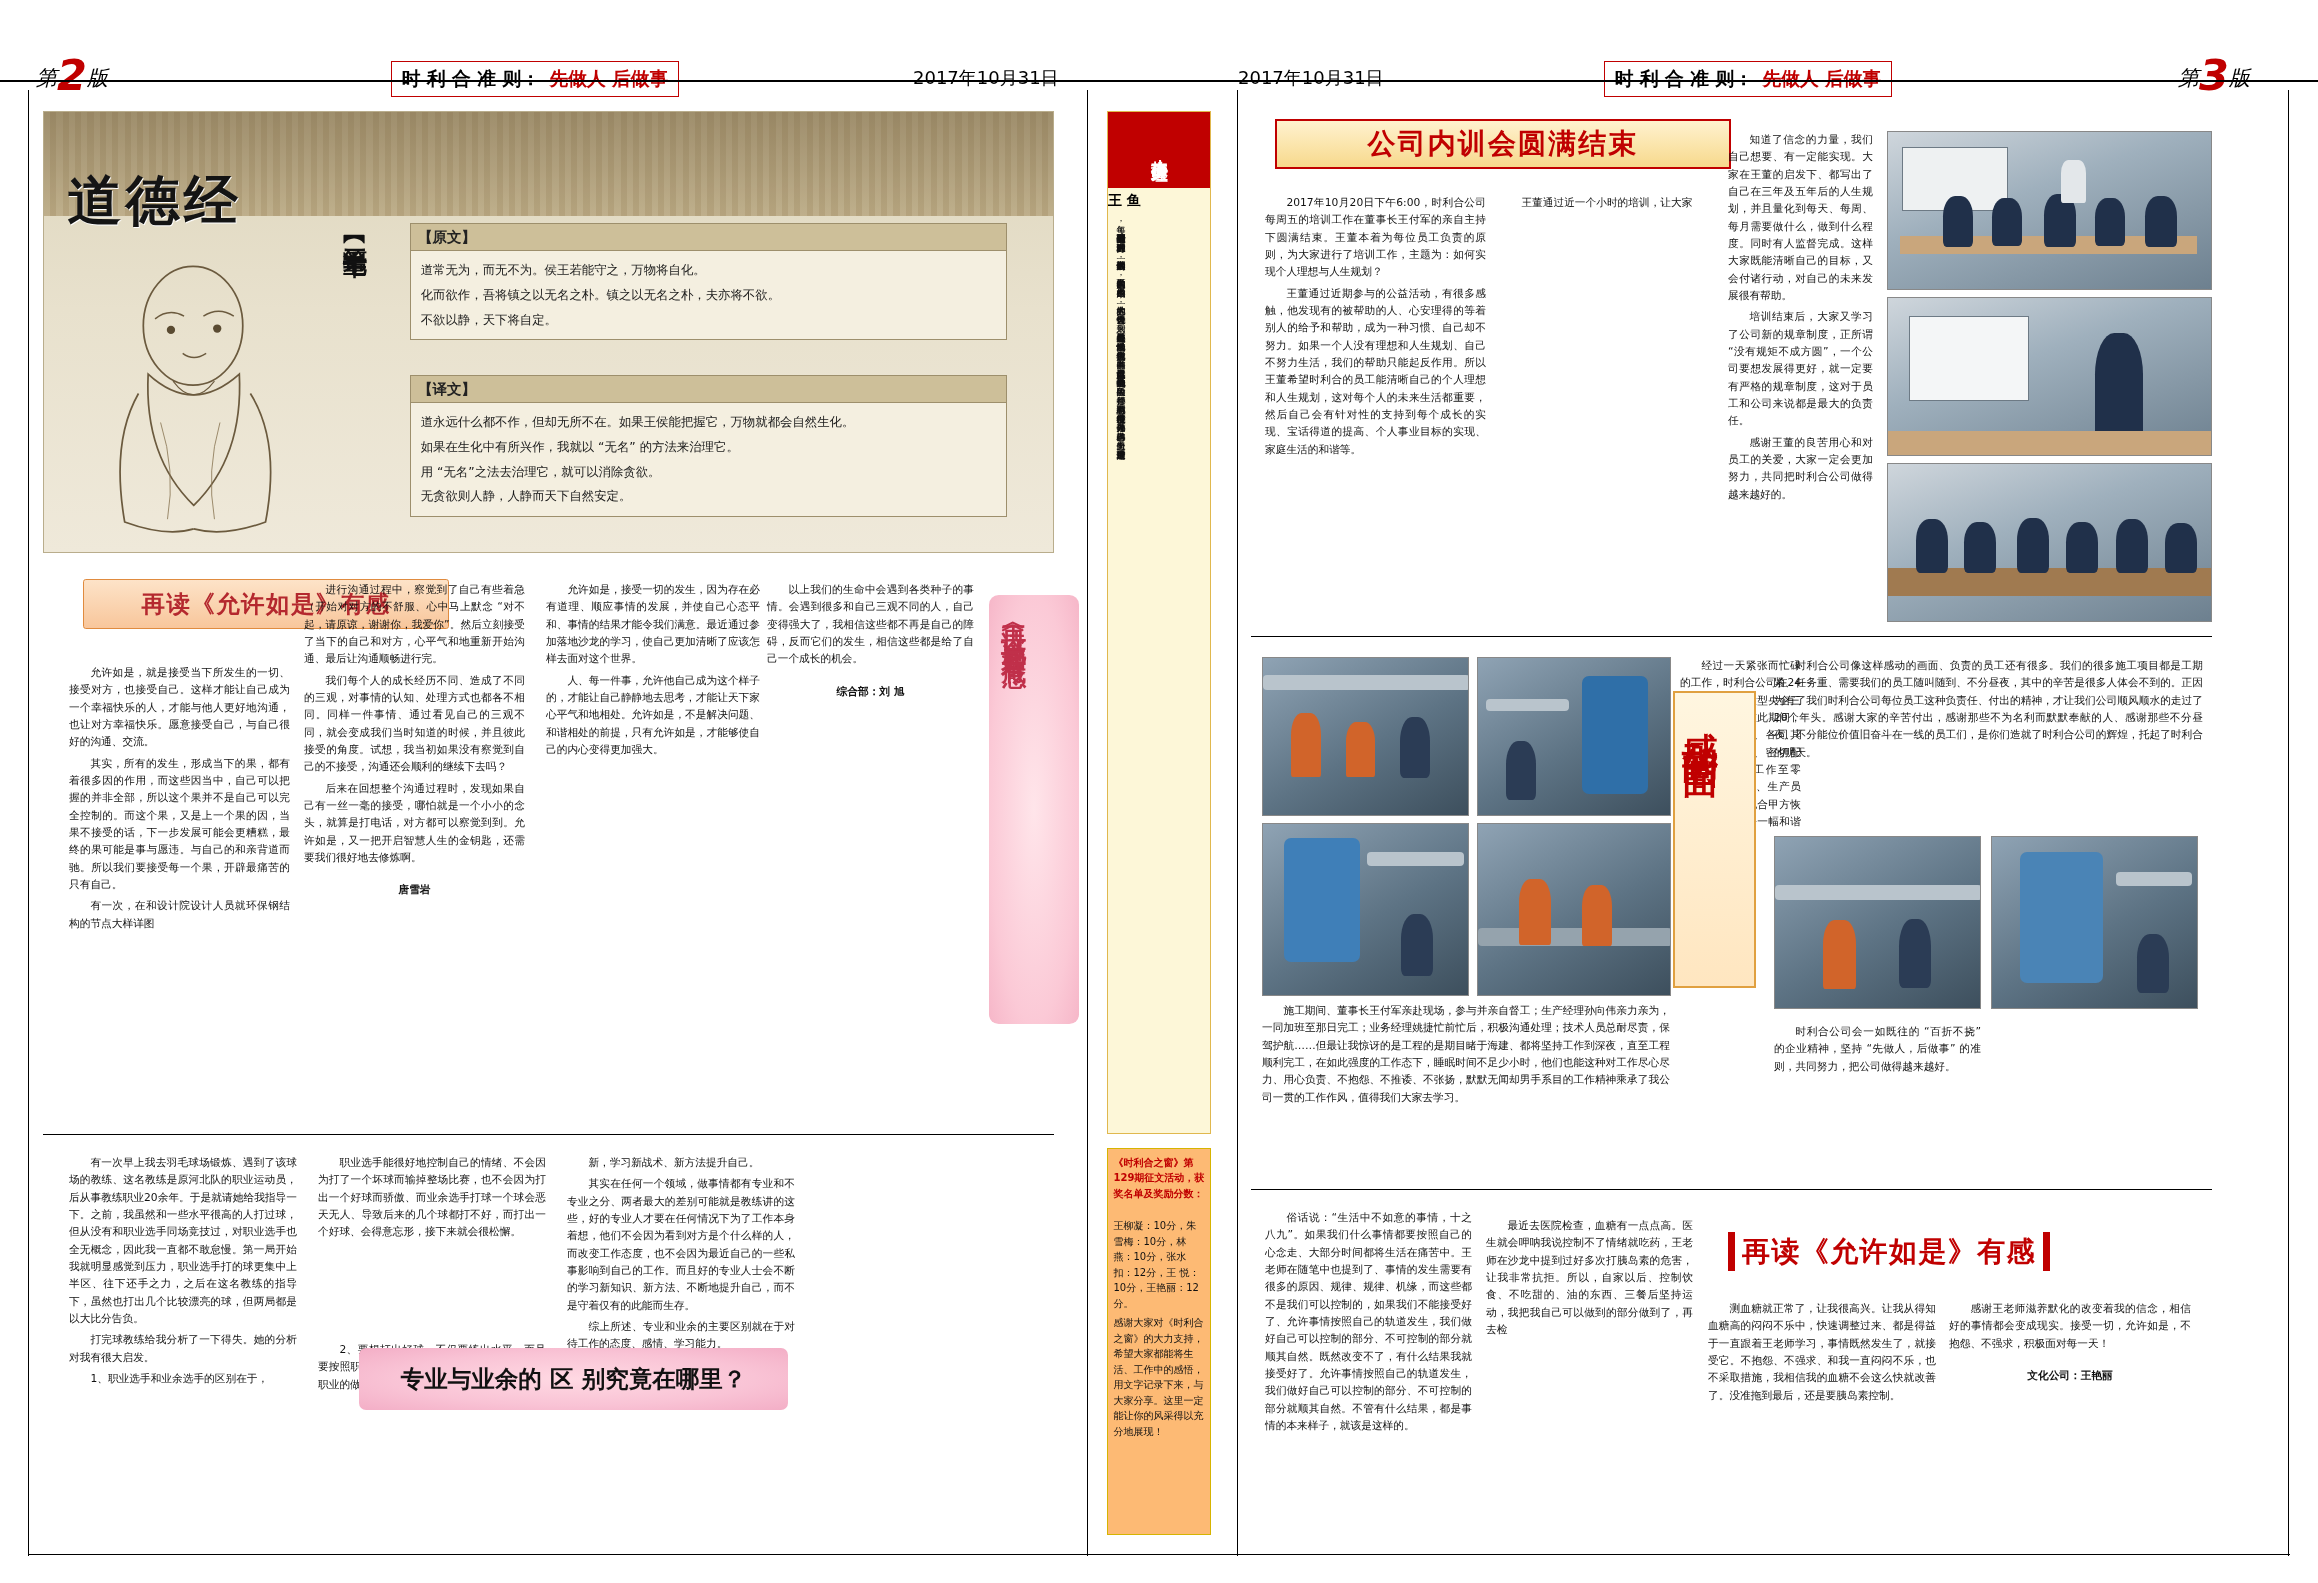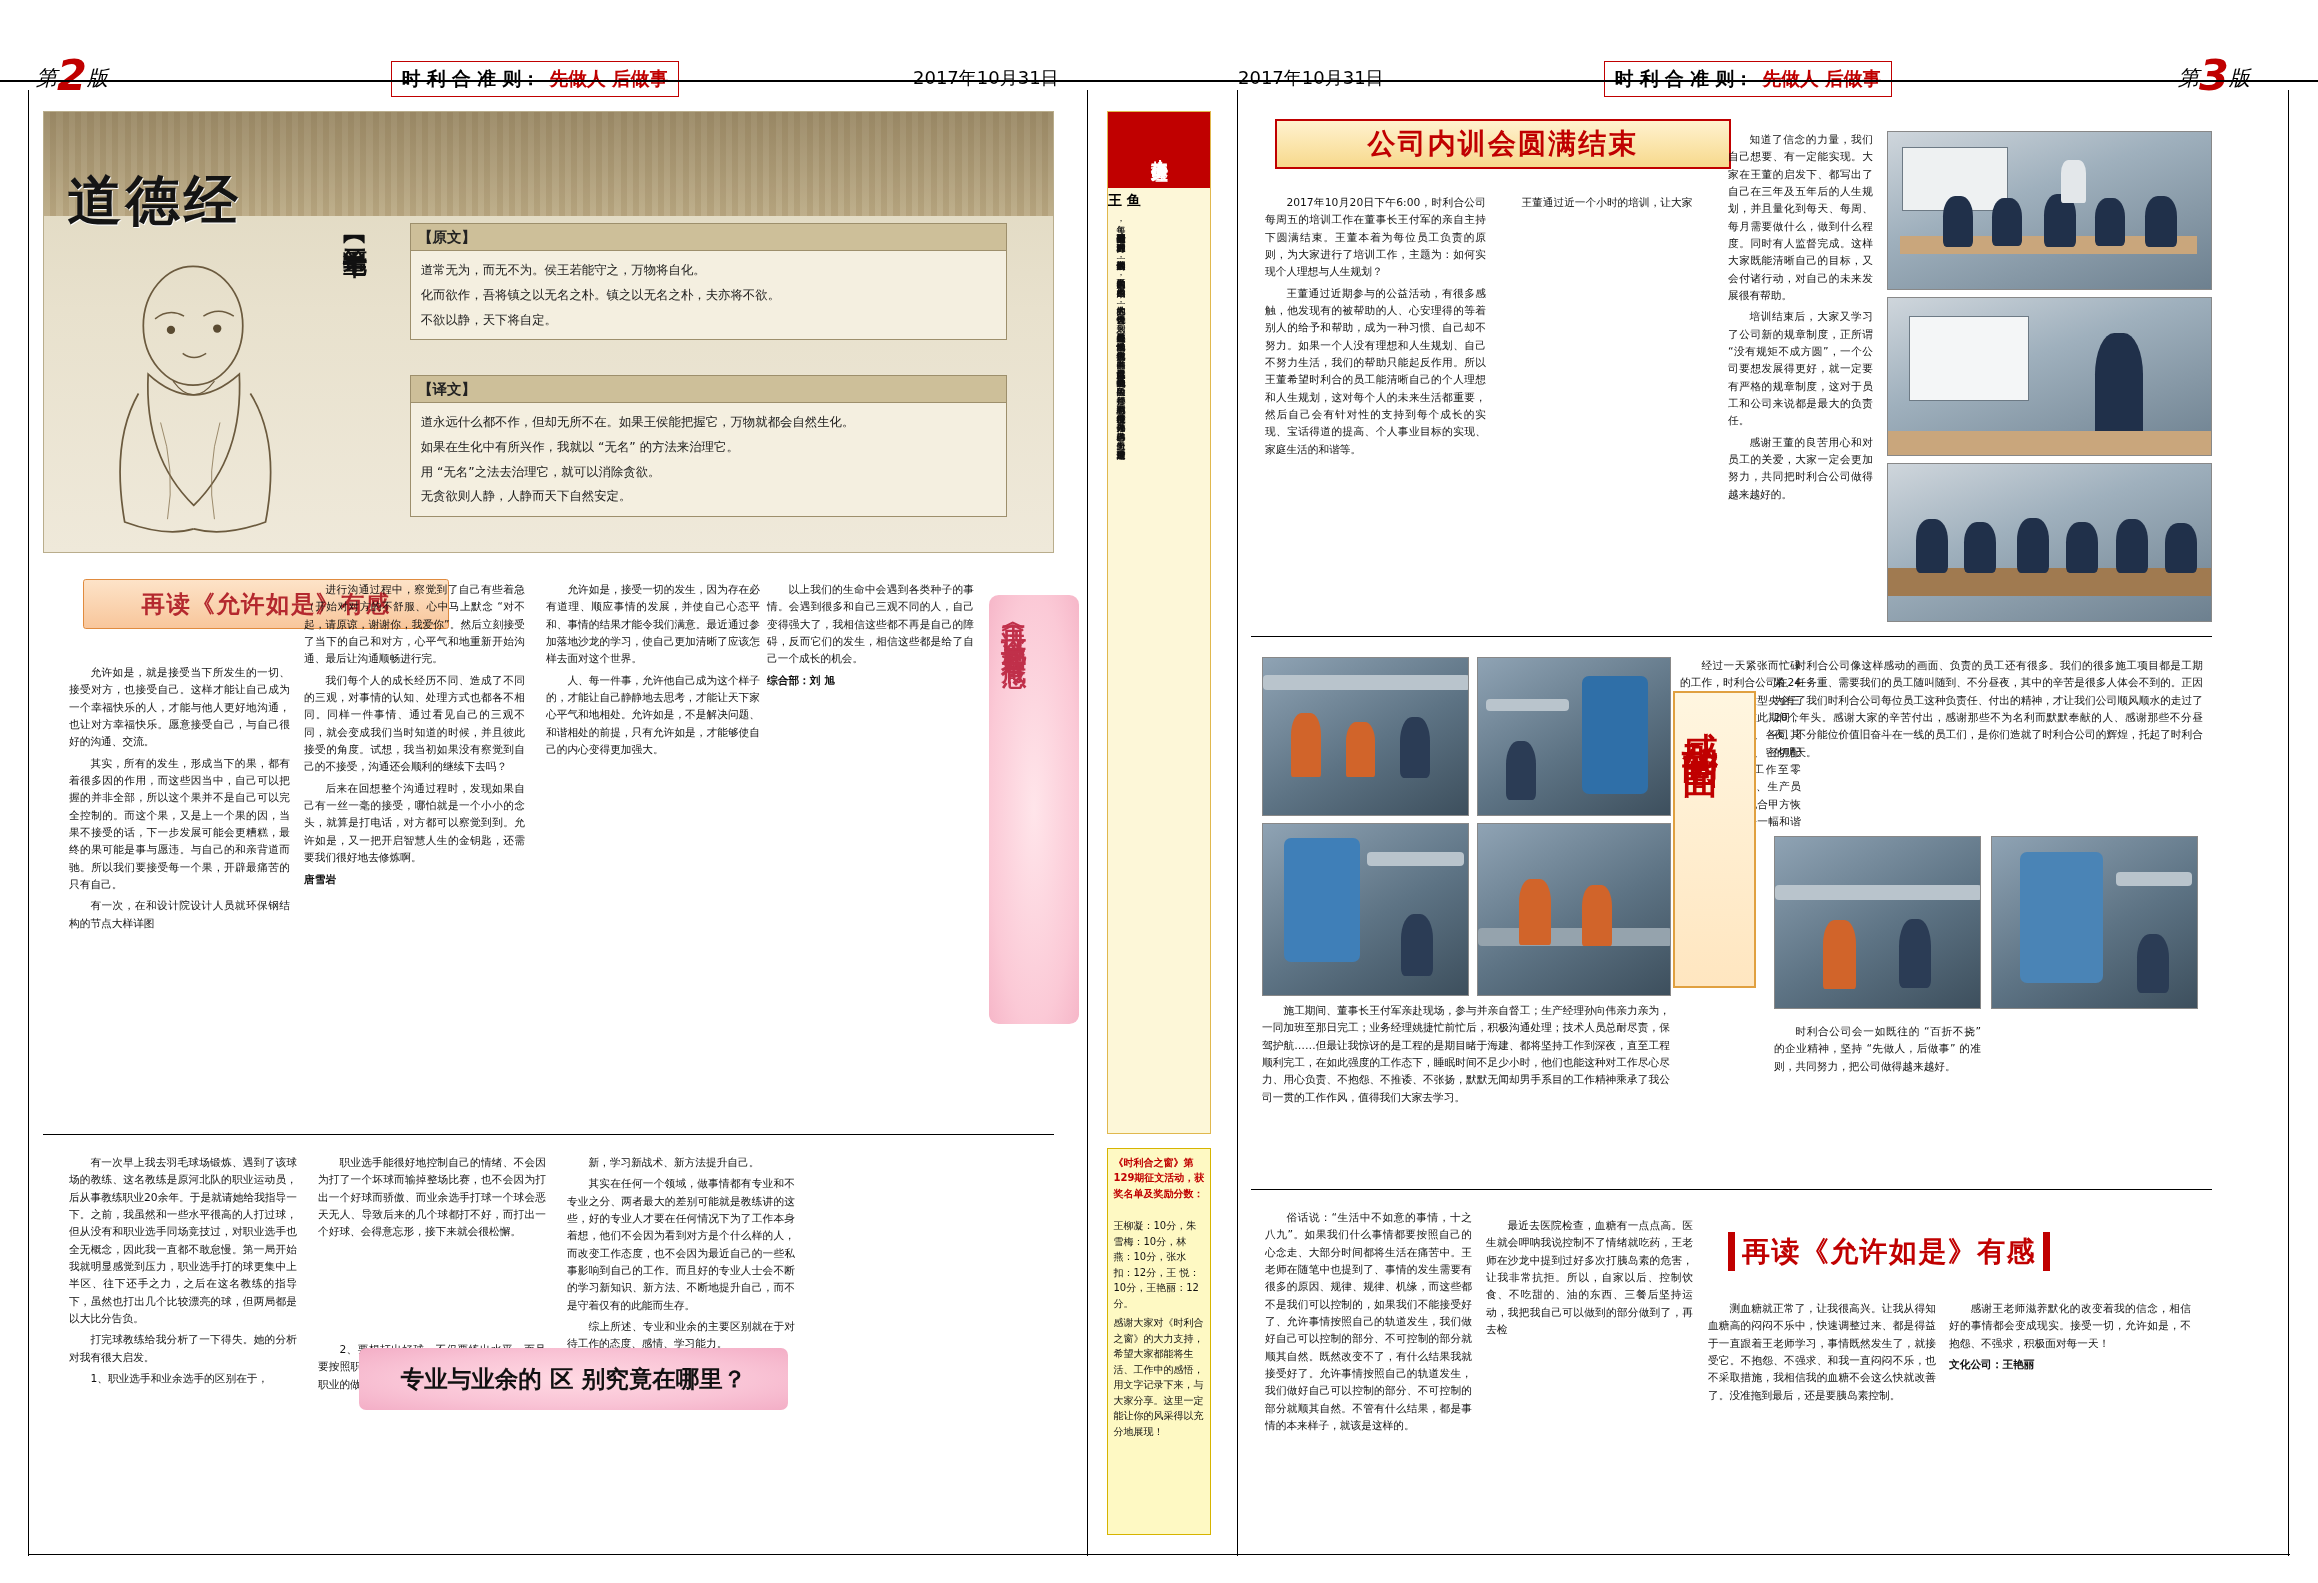--- a/index.html
+++ b/index.html
@@ -23,21 +23,21 @@
     font-size:18.7px;font-weight:bold;color:#000;white-space:nowrap;
   }
   .rule-box .rb-red{color:#c00000;}
   .mh-date{position:absolute;top:66px;font-size:18px;color:#000;}
   .mh-hr{position:absolute;left:0;top:80px;width:2319px;height:2.1px;background:#000;}
 
   
   .box{position:absolute;box-sizing:border-box;}
   .ptxt{font-size:10.7px;line-height:1.62;color:#111;text-align:justify;}
   .ptxt p{margin:0 0 4.1px 0;text-indent:2em;}
-  .sig{font-size:10.7px;text-align:left;margin-top:4px;font-weight:bold;}
+  .sig{font-size:10.7px;text-align:center;margin-top:15px;font-weight:bold;}
 
   
   #ddj{left:43px;top:111px;width:1011px;height:442px;
        background:linear-gradient(180deg,#ded6bd 0%, #e8e1cd 45%, #efe9da 100%);
        border:1.4px solid #b9ad8c;overflow:hidden;}
   #ddj .topstrip{position:absolute;left:0;top:0;width:100%;height:104px;
        background:repeating-linear-gradient(90deg,#b9a882 0 6.2px,#ad9a72 6.2px 12.4px);
        opacity:.85;}
   #ddj .topstrip:after{content:"";position:absolute;inset:0;
        background:linear-gradient(180deg,rgba(80,60,30,.35),rgba(255,255,255,0));}
@@ -70,21 +70,21 @@
 
   
   #vban{left:1107px;top:111px;width:104px;height:1023px;background:#fdf7d8;border:1.4px solid #e0b84e;}
   #vban .cap{height:76px;background:#c00000;color:#fff;display:flex;align-items:center;justify-content:center;}
   #vban .cap span{font-size:16.6px;font-weight:bold;writing-mode:vertical-rl;text-orientation:upright;letter-spacing:1.4px;}
   #vban .by{text-align:left;font-size:14px;font-weight:bold;padding:4.1px 0;}
   #vban .vbody{padding:4.1px 5.5px;font-size:9px;line-height:1.5;
        writing-mode:vertical-rl;text-orientation:upright;height:830px;overflow:hidden;color:#111;}
 
   
-  #notice{left:1107px;top:1148px;width:104px;height:387px;background:#fef9c3;border:1.4px solid #d6b400;
+  #notice{left:1107px;top:1148px;width:104px;height:387px;background:#fdba74;border:1.4px solid #d6b400;
      padding:5.5px;font-size:10px;line-height:1.55;color:#111;overflow:hidden;}
   #notice .hl{color:#c00000;font-weight:bold;}
 
   
   .photo{position:absolute;box-sizing:border-box;border:1.4px solid #888;overflow:hidden;background:#9aa7b4;}
   .photo .ph-in{position:absolute;inset:0;}
   .room{background:linear-gradient(160deg,#cfd6dc 0%,#9fb0bd 40%,#6d808f 100%);}
   .ind{background:linear-gradient(150deg,#8fa3b4 0%,#5d7384 55%,#3d4f5d 100%);}
   .fig{position:absolute;background:#2b3c55;border-radius:40% 40% 12% 12%;}
   .fig.b{background:#20304a;}

